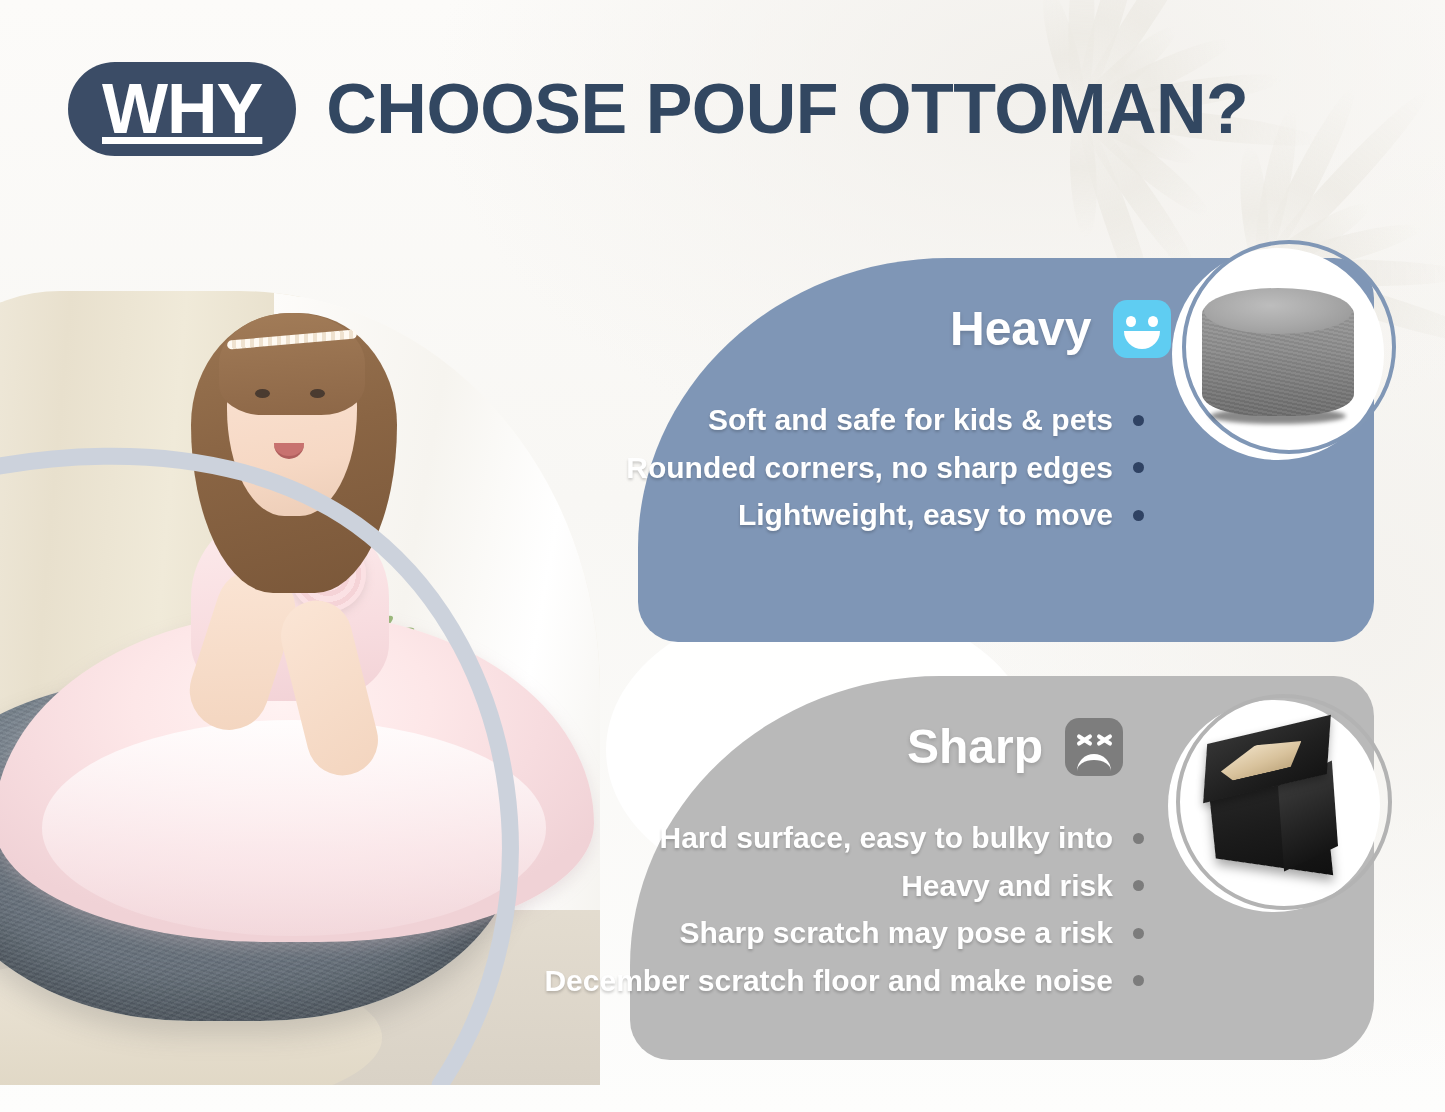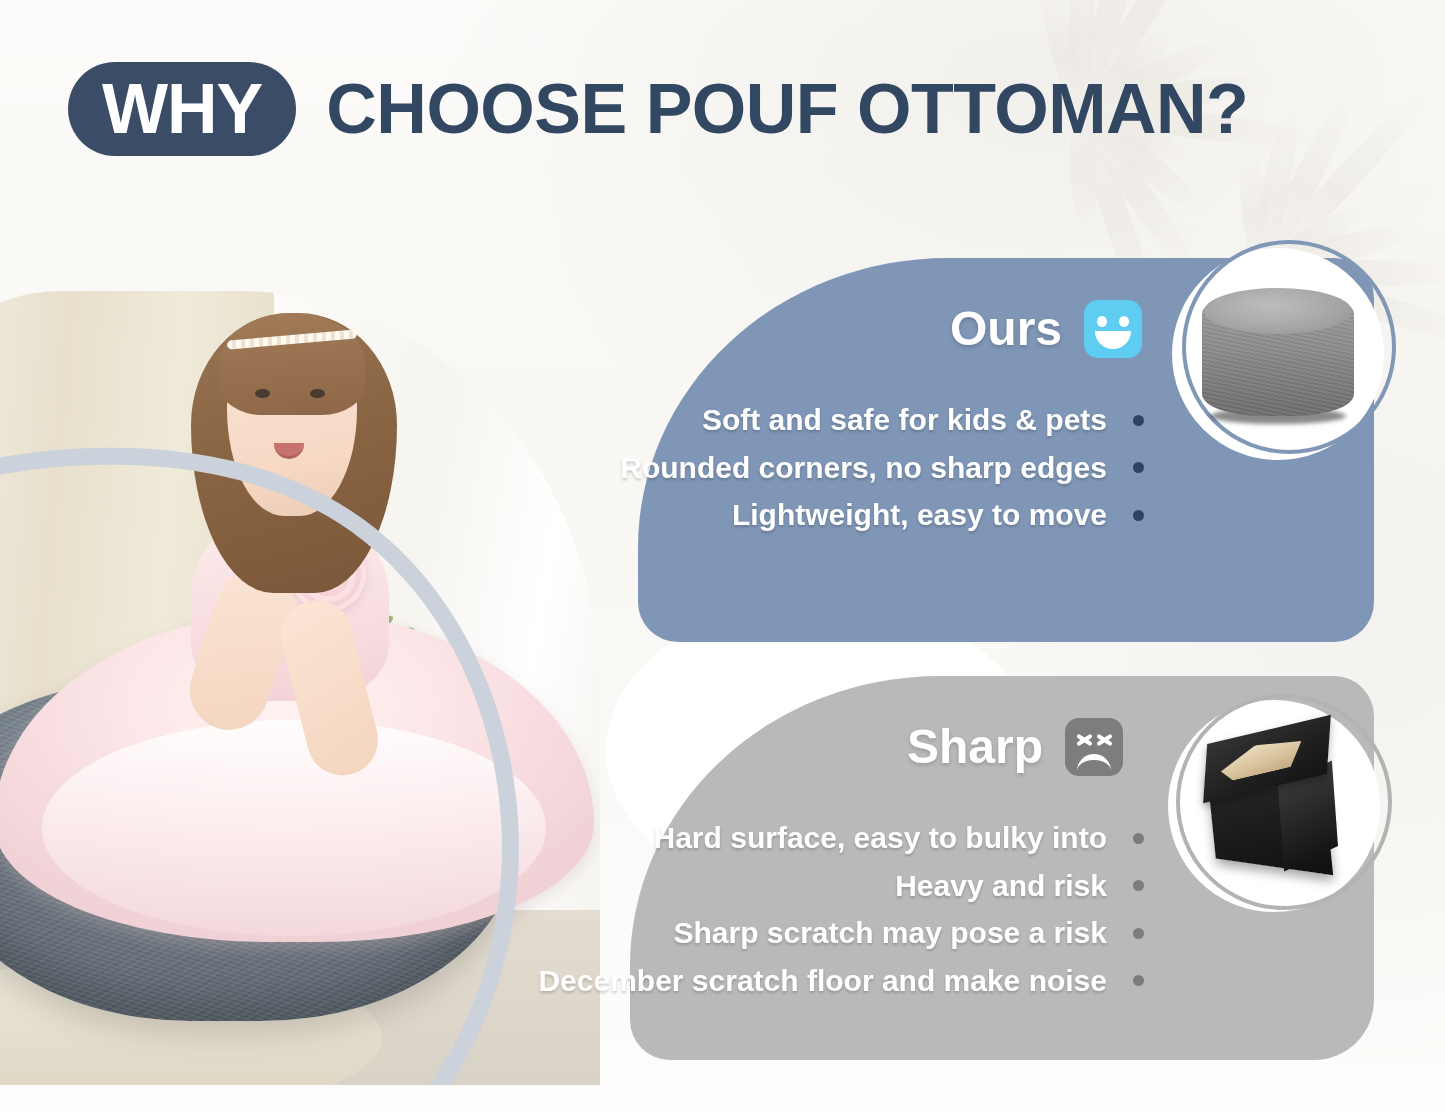--- a/index.html
+++ b/index.html
@@ -265,20 +265,21 @@
     height: 94px;
     padding: 0 34px;
     border-radius: 48px;
     background: #3b4c66;
     color: #ffffff;
     font-size: 70px;
     font-weight: 700;
     letter-spacing: -1px;
     line-height: 1;
     font-stretch: condensed;
+    text-decoration: underline;
   }
   .title-rest {
     color: #324761;
     font-size: 70px;
     font-weight: 700;
     letter-spacing: -.5px;
     line-height: 1;
     white-space: nowrap;
   }
 
@@ -376,21 +377,21 @@
     top: 142px;
     right: 230px;
     display: flex;
     flex-direction: column;
     gap: 7px;
   }
   .bullet-line {
     display: flex;
     align-items: center;
     justify-content: flex-end;
-    gap: 26px;
+    gap: 20px;
     color: #ffffff;
     font-size: 30px;
     font-weight: 700;
     line-height: 1.35;
     white-space: nowrap;
     text-shadow: 0 2px 3px rgba(0,0,0,.20);
   }
   .dot {
     width: 11px; height: 11px;
     border-radius: 50%;
@@ -606,21 +607,21 @@
     <div class="why-badge">WHY</div>
     <div class="title-rest">CHOOSE POUF OTTOMAN?</div>
   </div>
 
   <div class="soft-blob" style="left:606px; top:600px; width:430px; height:300px;"></div>
 
   <div class="panel ours">
     <div class="panel-body"></div>
 
     <div class="panel-head">
-      <span>Ours</span>
+      <span>Heavy</span>
       <span class="face happy">
         <span class="eye l"></span>
         <span class="eye r"></span>
         <span class="smile"></span>
       </span>
     </div>
 
     <div class="bullets">
       <div class="bullet-line">
         <span>Soft and safe for kids &amp; pets</span>

